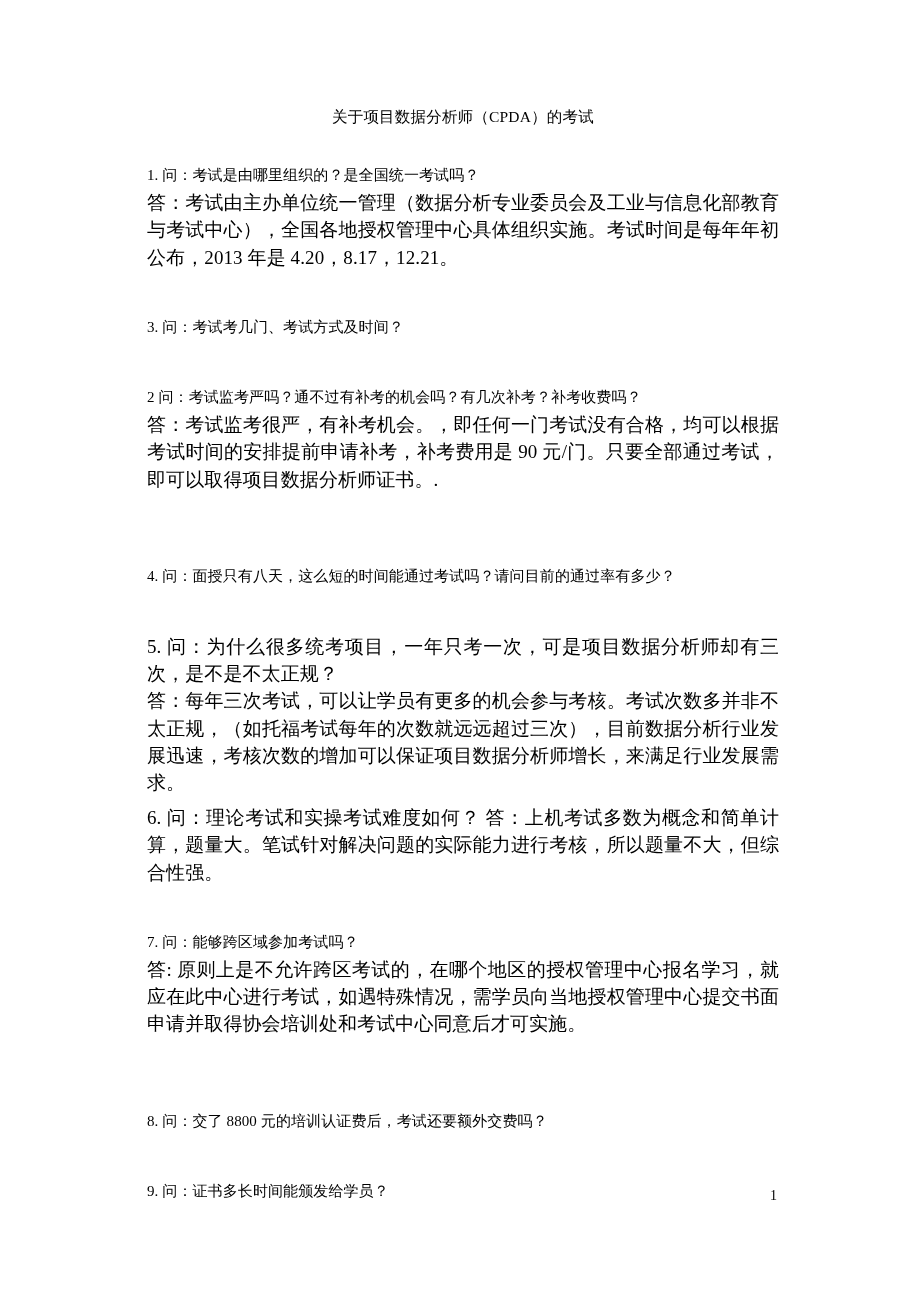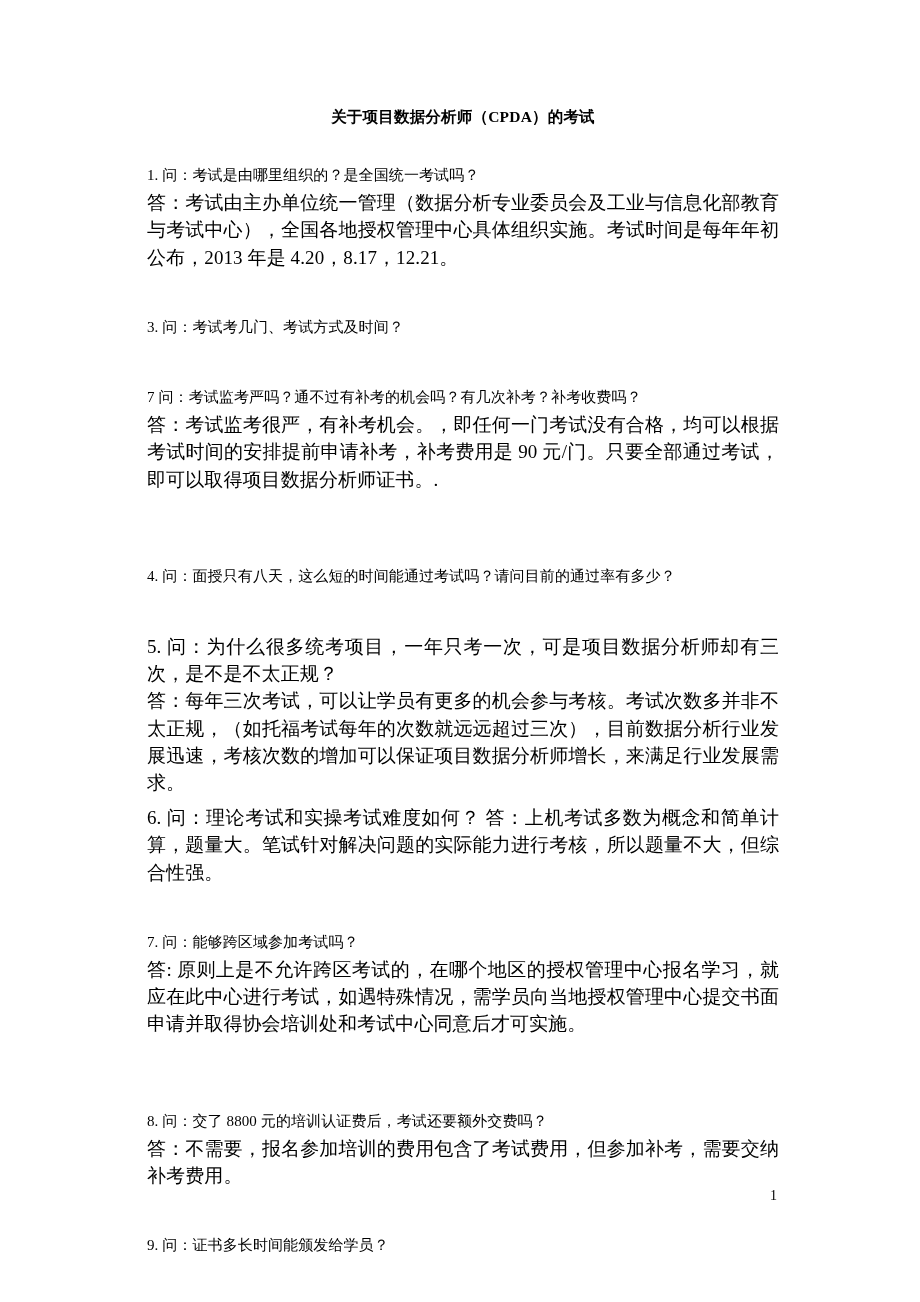--- a/index.html
+++ b/index.html
@@ -30,21 +30,21 @@
     position: absolute;
     left: 139px;
     top: 104px;
     width: 648px;
   }
 
   .doc-title {
     text-align: center;
     font-size: 15.5px;
     line-height: 26px;
-    font-weight: bold;
+    font-weight: normal;
     margin: 0 0 0 0;
     letter-spacing: 0.2px;
   }
 
   .spacer-sm { height: 24px; }
   .spacer-md { height: 27px; }
   .spacer-lg { height: 54px; }
 
   .qa-block {
     margin: 8px;
@@ -101,21 +101,21 @@
 
     <div class="spacer-md"></div>
 
     <div class="qa-block">
       <p class="line">3. 问：考试考几门、考试方式及时间？</p>
     </div>
 
     <div class="spacer-md"></div>
 
     <div class="qa-block">
-      <p class="line">7 问：考试监考严吗？通不过有补考的机会吗？有几次补考？补考收费吗？</p>
+      <p class="line">2 问：考试监考严吗？通不过有补考的机会吗？有几次补考？补考收费吗？</p>
       <p class="para">答：考试监考很严，有补考机会。，即任何一门考试没有合格，均可以根据考试时间的安排提前申请补考，补考费用是 90 元/门。只要全部通过考试，即可以取得项目数据分析师证书。.</p>
     </div>
 
     <div class="spacer-lg"></div>
 
     <div class="qa-block">
       <p class="line">4. 问：面授只有八天，这么短的时间能通过考试吗？请问目前的通过率有多少？</p>
     </div>
 
     <div class="spacer-md"></div>
@@ -133,21 +133,20 @@
 
     <div class="qa-block">
       <p class="line">7. 问：能够跨区域参加考试吗？</p>
       <p class="para">答: 原则上是不允许跨区考试的，在哪个地区的授权管理中心报名学习，就应在此中心进行考试，如遇特殊情况，需学员向当地授权管理中心提交书面申请并取得协会培训处和考试中心同意后才可实施。</p>
     </div>
 
     <div class="spacer-lg"></div>
 
     <div class="qa-block">
       <p class="line">8. 问：交了 8800 元的培训认证费后，考试还要额外交费吗？</p>
-      <p class="para">答：不需要，报名参加培训的费用包含了考试费用，但参加补考，需要交纳补考费用。</p>
     </div>
 
     <div class="spacer-md"></div>
 
     <div class="qa-block">
       <p class="line">9. 问：证书多长时间能颁发给学员？</p>
     </div>
 
   </div>
 

